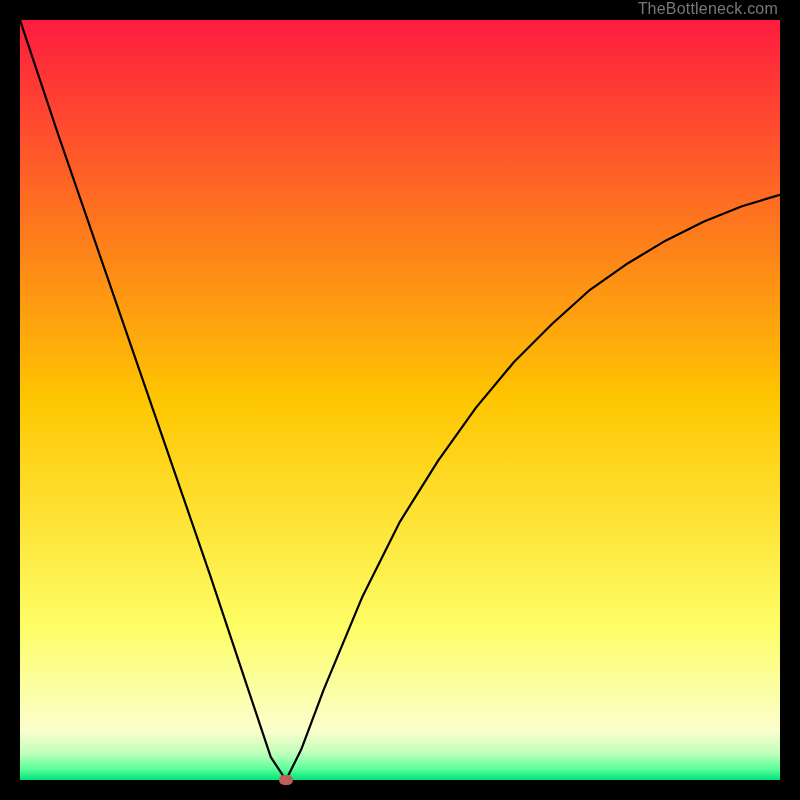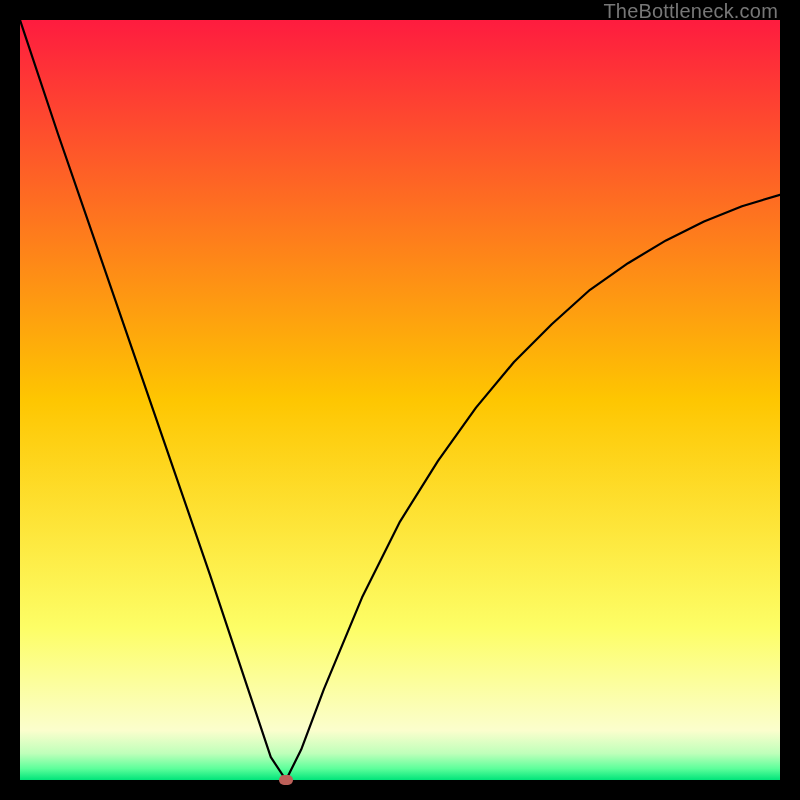--- a/index.html
+++ b/index.html
@@ -22,21 +22,21 @@
     left: 20px;
     top: 20px;
     width: 760px;
     height: 760px;
   }
   .watermark {
     position: absolute;
     top: 0px;
     right: 22px;
     color: #777;
-    font-size: 20px;
+    font-size: 16px;
     letter-spacing: 0.2px;
     font-weight: 400;
   }
   .marker {
     position: absolute;
     width: 14px;
     height: 10px;
     background: #bd6059;
     border-radius: 5px;
     transform: translate(-50%, -50%);

